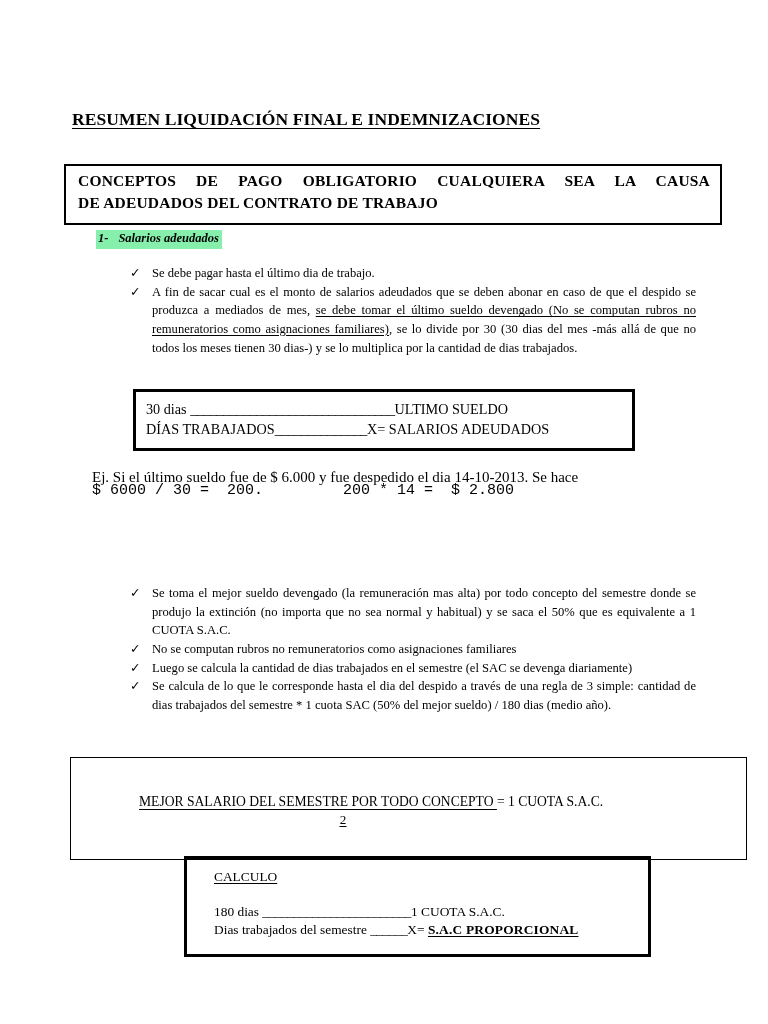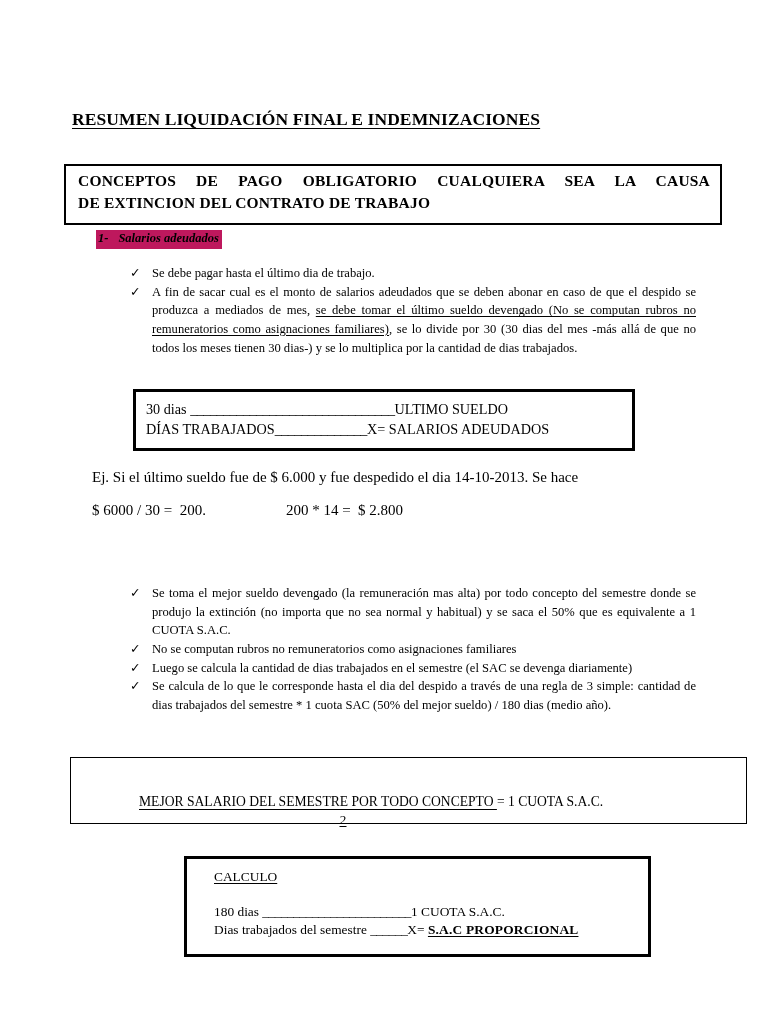--- a/index.html
+++ b/index.html
@@ -58,21 +58,21 @@
     text-align: justify;
     text-align-last: justify;
   }
 
   
   .section-heading {
     position: absolute;
     font-size: 12.5px;
     font-weight: bold;
     font-style: italic;
-    background: #be185d;
+    background: #86efac;
     padding: 1px 3px 2px 2px;
     white-space: nowrap;
     line-height: 1.25;
   }
   .section-heading .num { margin-right: 10px; }
   #sec1-heading { left: 96px; top: 222px; }
   #sec2-heading { left: 96px; top: 542px; }
 
   
   .bullets {
@@ -101,21 +101,21 @@
   .u { text-decoration: underline; text-underline-offset: 2px; }
 
   
   .example-line {
     position: absolute;
     font-size: 15px;
     line-height: 1.4;
     white-space: pre;
   }
   #ex-line-1 { left: 92px; top: 459px; }
-  #ex-line-2 { left: 92px; top: 492px; }
+  #ex-line-2 { left: 92px; top: 472px; font-family: Liberation Mono, monospace; }
 
   
   .formula-box-1 {
     position: absolute;
     left: 133px;
     top: 381px;
     width: 502px;
     box-sizing: border-box;
     border: 3px solid #000;
     padding: 7px 0 9px 10px;
@@ -126,21 +126,21 @@
     white-space: pre;
   }
   .fill { letter-spacing: -0.5px; }
 
   
   .formula-box-2 {
     position: absolute;
     left: 70px;
     top: 749px;
     width: 677px;
-    height: 67px;
+    height: 103px;
     box-sizing: border-box;
     border: 1.3px solid #000;
   }
   .fraction-wrap {
     position: absolute;
     left: 68px;
     top: 36px;
     font-size: 13.6px;
     white-space: nowrap;
   }
@@ -187,21 +187,21 @@
 </style>
 </head>
 <body>
 
 <div class="page">
 
   <div class="doc-title">RESUMEN LIQUIDACIÓN FINAL E INDEMNIZACIONES</div>
 
   <div class="header-box">
     <div class="header-box-line l1">CONCEPTOS DE PAGO OBLIGATORIO CUALQUIERA SEA LA CAUSA</div>
-    <div class="header-box-line">DE EXTINCION DEL CONTRATO DE TRABAJO</div>
+    <div class="header-box-line">DE ADEUDADOS DEL CONTRATO DE TRABAJO</div>
   </div>
 
   <div class="section-heading" id="sec1-heading">
     <span class="num">1-</span><span>Salarios adeudados</span>
   </div>
 
   <ul class="bullets" id="sec1-bullets">
       <li><span class="tick">✓</span><span>Se debe pagar hasta el último dia de trabajo.</span></li>
       <li><span class="tick">✓</span><span>A fin de sacar cual es el monto de salarios adeudados que se deben abonar en caso de que el despido se produzca a mediados de mes, </span><span class="u">se debe tomar el último sueldo devengado (No se computan rubros no remuneratorios como asignaciones familiares)</span><span>, se lo divide por 30 (30 dias del mes -más allá de que no todos los meses tienen 30 dias-) y se lo multiplica por la cantidad de dias trabajados.</span></li>
     </ul>

